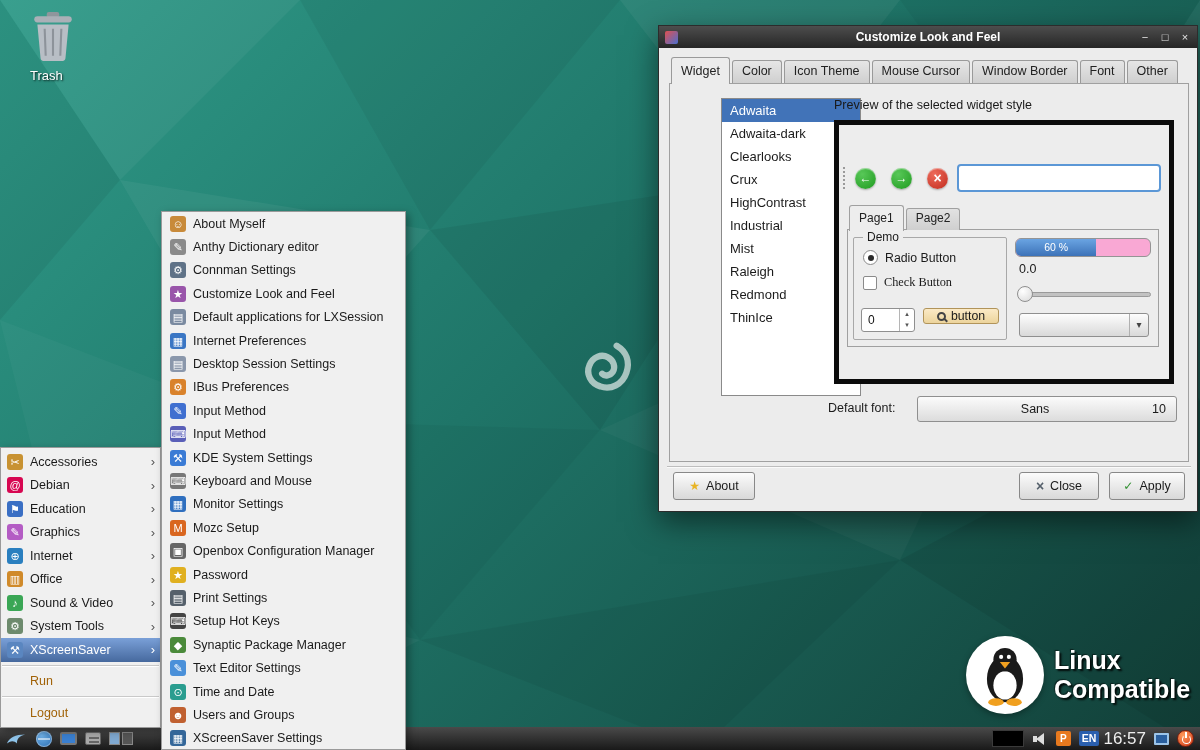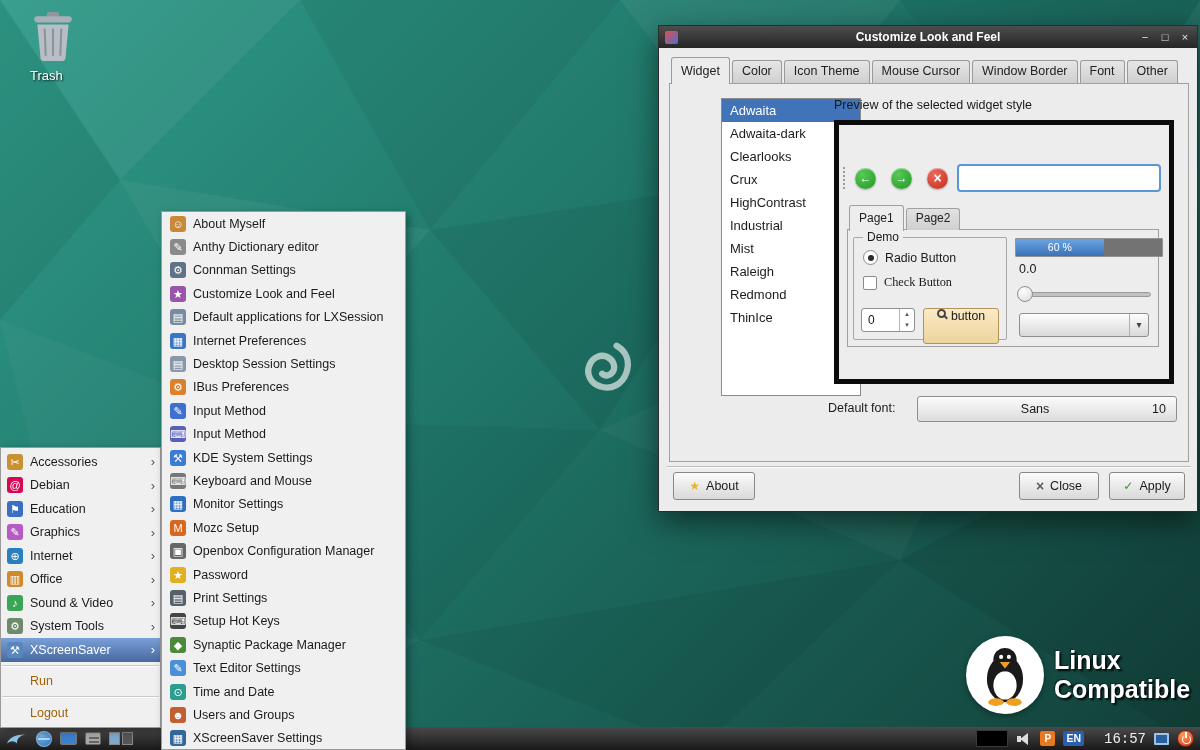--- a/index.html
+++ b/index.html
@@ -68,27 +68,27 @@
   .pv-frame-label { position:absolute; left:24px; top:105px; background:#ededed; padding:0 4px; font-size:12px; color:#1a1a1a; z-index:2; }
   .pv-row { position:absolute; display:flex; align-items:center; gap:7px; font-size:12.3px; color:#1a1a1a; }
   .pv-radio { width:15px; height:15px; border-radius:50%; background:#fff; border:1px solid #8a8a8a; position:relative; }
   .pv-radio::after { content:""; position:absolute; left:3.5px; top:3.5px; width:6px; height:6px; border-radius:50%; background:#2b2b2b; }
   .pv-check { width:14px; height:14px; background:#fff; border:1px solid #8a8a8a; border-radius:2px; }
   .pv-spin { position:absolute; left:22px; top:183px; width:54px; height:24px; background:#fff; border:1px solid #8f8f8f;
              border-radius:3px; display:flex; }
   .pv-spin-val { flex:1; font-size:12px; color:#111; line-height:22px; padding-left:6px; }
   .pv-spin-arrows { width:15px; border-left:1px solid #b5b5b5; display:flex; flex-direction:column; }
   .pv-spin-arrows span { flex:1; font-size:7px; line-height:10px; text-align:center; color:#555; }
-  .pv-btn { position:absolute; left:84px; top:183px; width:76px; height:36px; border:1px solid #b1945a; border-radius:3px;
-            background:linear-gradient(#fbeac6,#ecd49c); display:flex; justify-content:center; gap:5px;
+  .pv-btn { position:absolute; left:84px; top:183px; width:76px; height:16px; border:1px solid #b1945a; border-radius:3px;
+            background:linear-gradient(#fbeac6,#ecd49c); display:flex; align-items:center; justify-content:center; gap:5px;
             font-size:12.3px; color:#1a1a1a; }
   .lens { position:relative; width:9px; height:9px; border:2px solid #444; border-radius:50%; display:inline-block; }
   .lens::after { content:""; position:absolute; width:5px; height:2px; background:#444; transform:rotate(45deg); right:-4px; bottom:-2px; }
-  .pv-progress { position:absolute; left:176px; top:113px; width:148px; height:19px; background:#737373;
-                 border:1px solid #949494; border-radius:1px; overflow:hidden; }
+  .pv-progress { position:absolute; left:176px; top:113px; width:136px; height:19px; background:#f9a8d4;
+                 border:1px solid #949494; border-radius:6px; overflow:hidden; }
   .pv-progress-fill { height:100%; background:linear-gradient(#6aa4e2,#3c72b8); color:#fff; font-size:10.5px;
                       text-align:center; line-height:17px; }
   .pv-scaleval { position:absolute; left:180px; top:137px; font-size:12.5px; color:#1a1a1a; }
   .pv-scale { position:absolute; left:178px; top:160px; width:134px; height:18px; }
   .pv-scale-trough { position:absolute; left:12px; right:0; top:7px; height:5px; background:#c2c2c2;
                      border:1px solid #9a9a9a; border-radius:3px; }
   .pv-scale-knob { position:absolute; left:0; top:1px; width:16px; height:16px; border-radius:50%;
                    background:radial-gradient(circle at 35% 30%,#ffffff,#d8d8d8); border:1px solid #8f8f8f; }
   .pv-combo { position:absolute; left:180px; top:188px; width:130px; height:24px; border:1px solid #8f8f8f; border-radius:3px;
               background:linear-gradient(#fdfdfd,#d9d9d9); display:flex; }
@@ -148,21 +148,21 @@
   .tb-pager span.on { background:#7fa8d0; }
   .tb-right { margin-left:auto; display:flex; align-items:center; }
   .tray-box { width:32px; height:17px; background:#000; border:1px solid #3a3a3a; }
   .vol { position:relative; width:14px; height:13px; margin-left:9px; }
   .vol::before { content:""; position:absolute; left:0; top:4px; width:4px; height:6px; background:#ddd; }
   .vol::after { content:""; position:absolute; left:3px; top:1px; border:6px solid transparent; border-right:8px solid #ddd; border-left:0; }
   .badge-p { margin-left:9px; width:15px; height:15px; background:#e8791e; border-radius:2px; color:#fff;
              font-size:10px; font-weight:bold; text-align:center; line-height:15px; }
   .badge-en { margin-left:8px; height:15px; padding:0 3px; background:#2a5fae; border-radius:2px; color:#fff;
               font-size:10.5px; font-weight:bold; line-height:15px; }
-  .tb-clock { margin-left:20px; color:#eee; font-size:14px;font-family:Liberation Mono, monospace; }
+  .tb-clock { margin-left:4px; color:#eee; font-size:17px; }
   .tb-screen { margin-left:8px; width:15px; height:12px; background:#2a5f9e; border:2px solid #9cc4e8; border-radius:1px; }
   .power { margin-left:8px; margin-right:2px; width:17px; height:17px; border-radius:50%; position:relative;
            background:radial-gradient(circle at 35% 30%,#ff9a5a,#d23a18); border:1px solid #7a1f10; }
   .power::after { content:""; position:absolute; left:4px; top:4px; width:7px; height:7px;
                   border:1.5px solid #fff; border-radius:50%; border-top-color:transparent; }
   .power::before { content:""; position:absolute; left:7px; top:1px; width:1.5px; height:6px; background:#fff; }
 </style>
 </head>
 <body>
 

